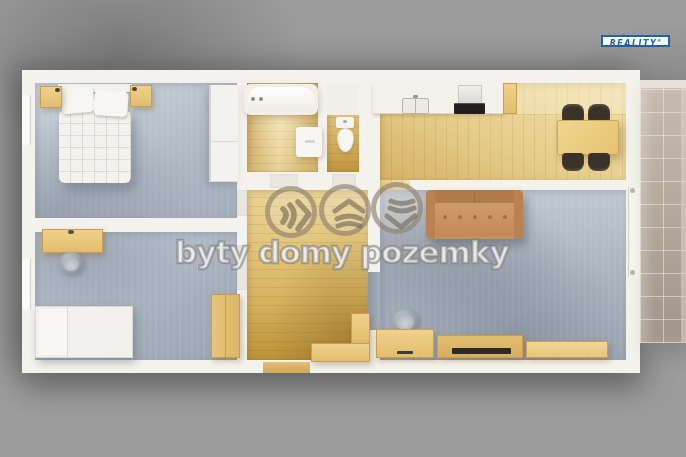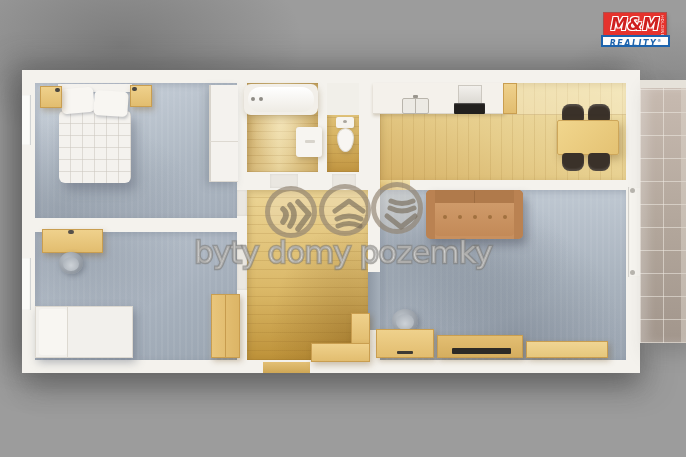--- a/index.html
+++ b/index.html
@@ -30,22 +30,22 @@
   .wood-furn{background:linear-gradient(180deg,#efd18c,#e2bd6f);border:1px solid #c99e50;box-sizing:border-box;
              box-shadow:2px 3px 6px rgba(120,90,40,.35);}
   .gray-chair{border-radius:50%;background:radial-gradient(circle at 38% 35%,#bfc5cb,#8e959e 75%);
               box-shadow:2px 2px 5px rgba(80,88,100,.4);}
   .gray-chair .in{position:absolute;left:4px;top:5px;right:4px;bottom:3px;border-radius:50%;
                   background:radial-gradient(circle at 50% 60%,#cdd2d7,#a4abb3);}
   
   .wm-circle{border-radius:50%;border:5px solid rgba(125,112,92,.55);
              background:rgba(238,228,208,.28);box-sizing:border-box;}
   .wm-circle svg{position:absolute;left:0;top:0;}
-  #wm-text{left:175px;top:233px;width:336px;height:40px;text-align:center;
-           font-size:31px;font-weight:normal;letter-spacing:-1px;line-height:38px;
+  #wm-text{left:175px;top:233px;width:336px;height:40px;text-align:left;
+           font-size:31px;font-weight:bold;letter-spacing:-1px;line-height:38px;
            color:rgba(255,255,255,.80);-webkit-text-stroke:2.4px rgba(126,124,120,.55);
            text-shadow:0 0 2px rgba(120,120,118,.5);}
   
   #logo-red{left:604px;top:13px;width:62px;height:22px;background:#e5332d;
             box-shadow:0 0 0 1px rgba(190,30,25,.6),1px 2px 4px rgba(0,0,0,.25);
             text-align:center;line-height:22px;font-weight:bold;font-style:italic;font-size:17px;
             color:#cf1f1f;text-shadow:-1px -1px 0 #fff,1px -1px 0 #fff,-1px 1px 0 #fff,1px 1px 0 #fff;}
   #logo-holding{right:1px;top:2px;width:5px;height:18px;font-size:4px;color:#fff;
             writing-mode:vertical-rl;letter-spacing:.5px;line-height:5px;font-style:normal;text-shadow:none;font-weight:normal;}
   #logo-reality{left:601px;top:35px;width:69px;height:12px;background:#fdfdfd;border:2px solid #1c63ad;
@@ -184,21 +184,17 @@
   </div>
   <div class="a wm-circle" style="left:371px;top:182px;width:52px;height:52px;">
     <svg width="52" height="52" viewBox="0 0 52 52" fill="none" stroke="rgba(115,104,86,.62)" stroke-width="5" stroke-linecap="round" stroke-linejoin="round">
       <path d="M15 14 Q26 19 37 14"></path>
         <path d="M14 21 Q26 27 38 21"></path>
         <path d="M11 29 L25 40 L39 29"></path>
     </svg>
   </div>
   <div class="a" id="wm-text">byty domy pozemky</div>
 
-  <div class="a" id="logo-red">
-    <span>M&amp;M</span>
-    <span class="a" id="logo-holding">HOLDING</span>
-  </div>
   <div class="a" id="logo-reality">
     <span>REALITY</span><sup>®</sup>
   </div>
 
 </div>
 
 </body></html>

